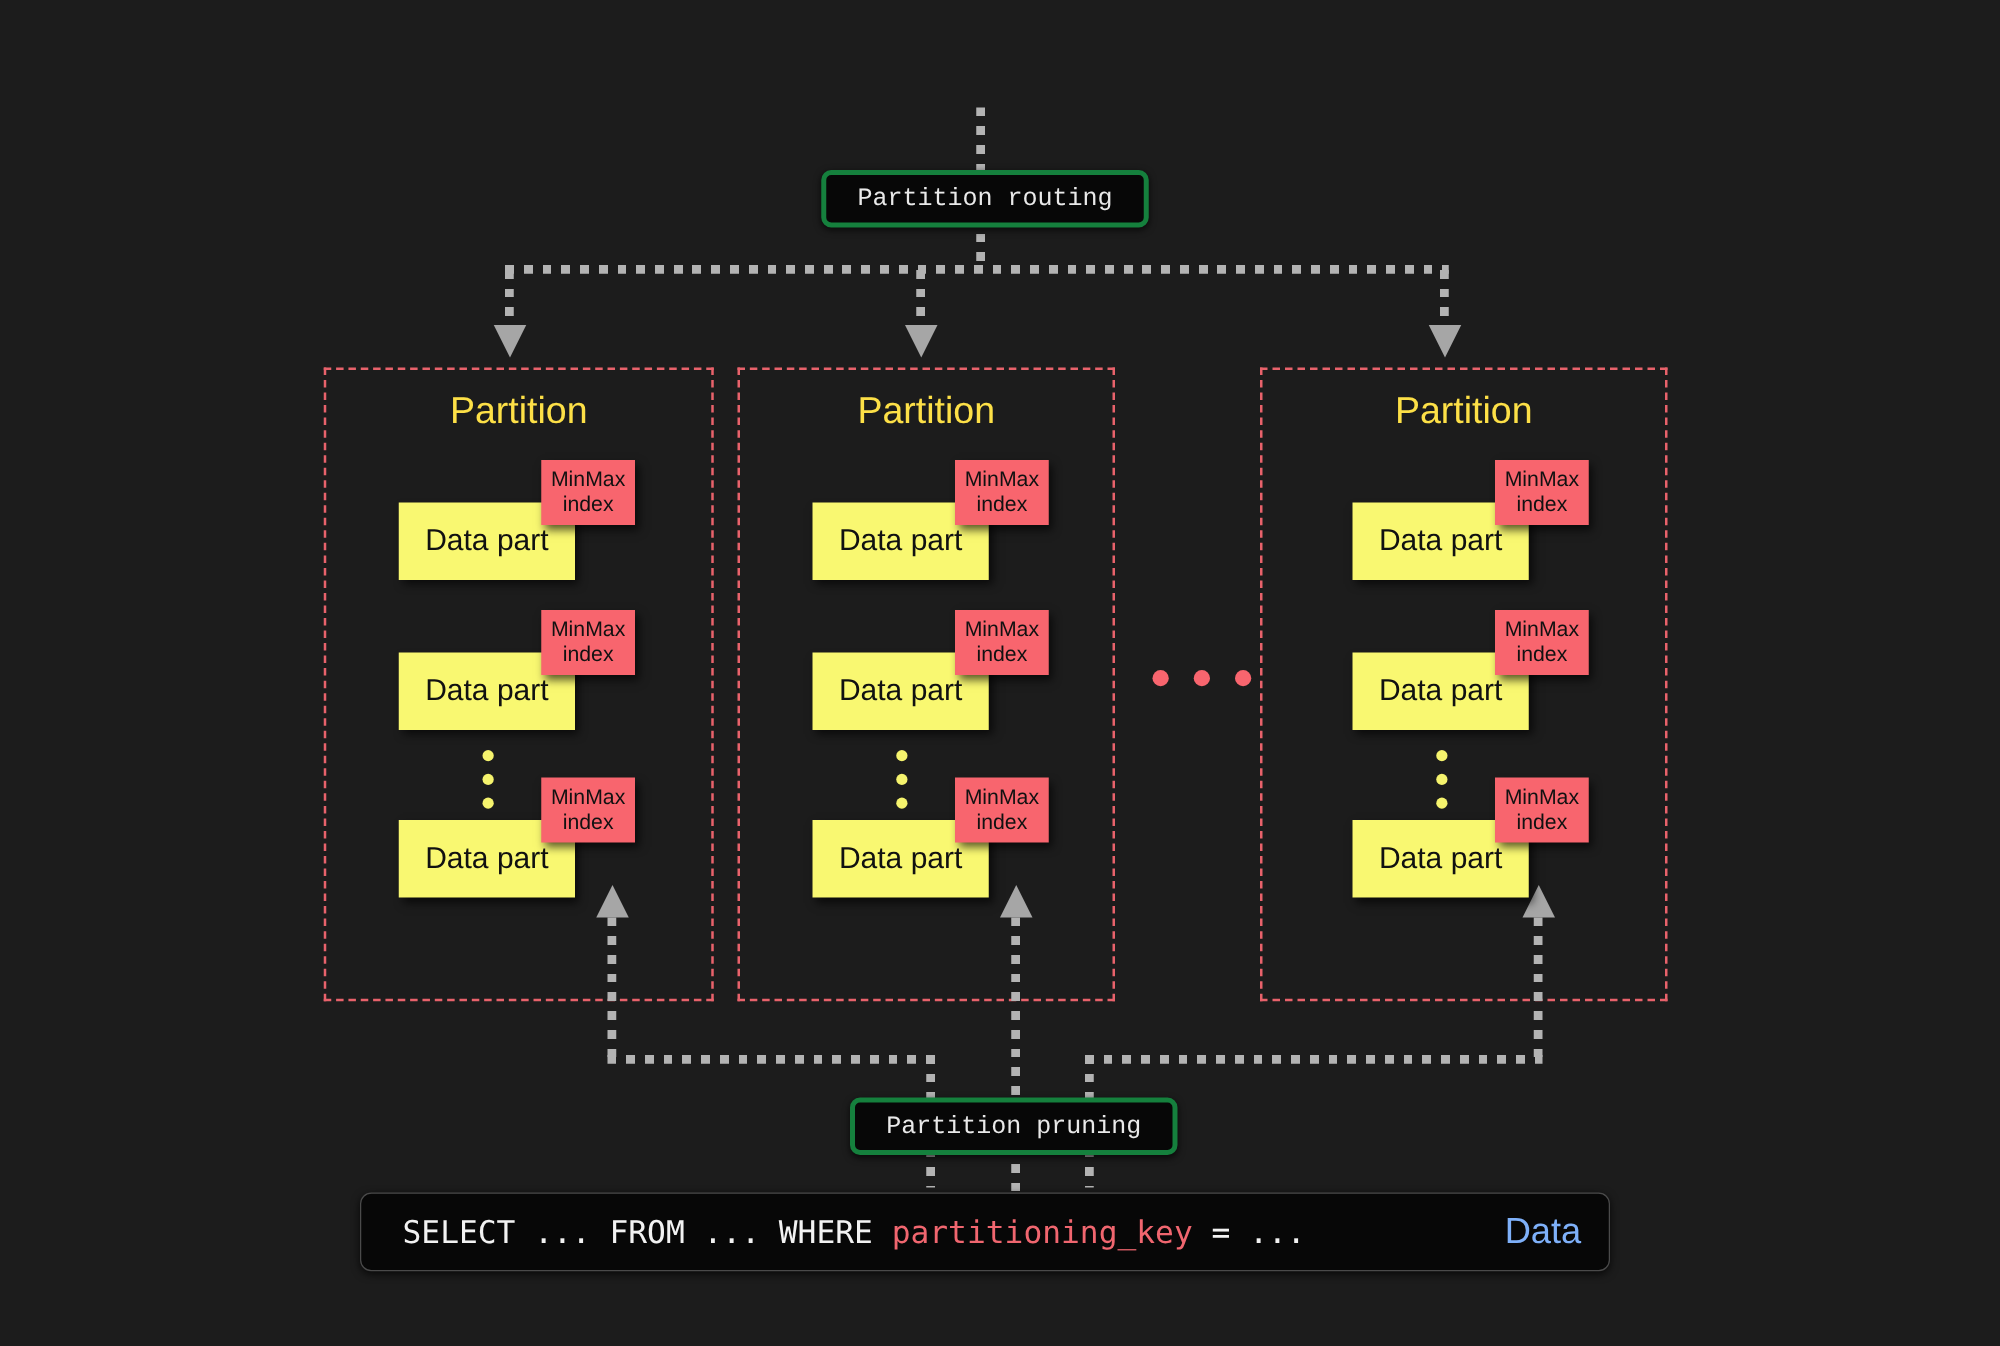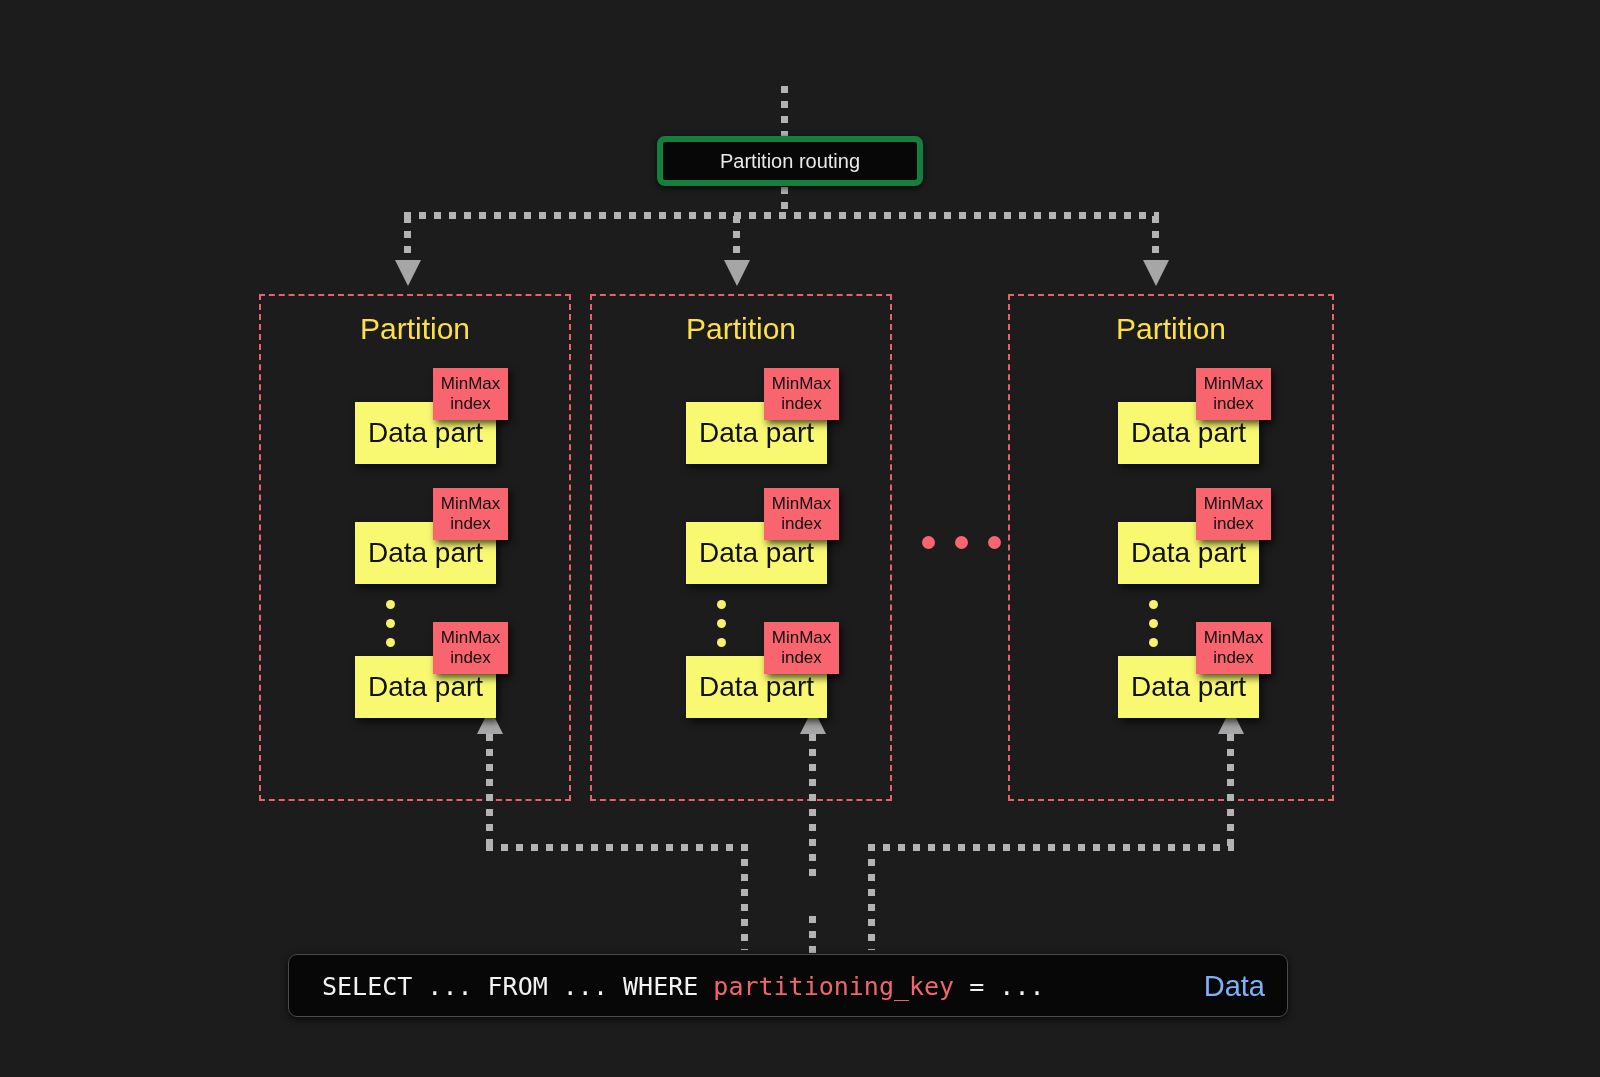--- a/index.html
+++ b/index.html
@@ -81,29 +81,30 @@
     width: 62px; height: 22px;
     background: #6e6e6e;
     border: 1px solid #2a2a2a;
     box-sizing: border-box;
   }
 
   
   .pill {
     position: absolute;
     background: #070707;
-    border: 6px solid #15803d;
+    border: 4px solid #15803d;
     border-radius: 8px;
     box-shadow: 0 2px 6px rgba(0,0,0,0.7);
     color: #e9e9e9;
     font-size: 20px;
     display: flex;
     align-items: center;
     justify-content: center;
     z-index: 6;
+    font-family: Liberation Mono, monospace;
   }
   #partition-routing-pill {
     left: 657px; top: 136px;
     width: 254px; height: 38px;
   }
   #partition-pruning-pill {
     left: 680px; top: 878px;
     width: 254px; height: 38px;
   }
 
@@ -130,27 +131,26 @@
   .part-row {
     position: relative;
     height: 120px;
   }
   .data-part {
     position: absolute;
     left: 58px; top: 44px;
     width: 141px; height: 62px;
     background: #f9f871;
     color: #111;
-    font-size: 28px;
+    font-size: 24px;
     display: flex;
     align-items: center;
     justify-content: center;
     box-shadow: 3px 4px 7px rgba(0,0,0,0.65);
     z-index: 2;
-    margin-left: 36px;
   }
   .minmax {
     position: absolute;
     left: 172px; top: 10px;
     width: 75px; height: 52px;
     background: #f8656e;
     color: #111;
     font-size: 17px;
     line-height: 1.18;
     text-align: center;
@@ -347,20 +347,21 @@
 
   <div class="arrow-up" style="left:1218px; top:708px;"></div>
   <div class="dot-v" style="left:1227px; top:734px; height:116px;"></div>
 
   <div class="dot-h" style="left:486px; top:844px; width:262px;"></div>
   <div class="dot-v" style="left:741px; top:844px; height:106px;"></div>
 
   <div class="dot-h" style="left:868px; top:844px; width:366px;"></div>
   <div class="dot-v" style="left:868px; top:844px; height:106px;"></div>
 
+  <div class="pill" id="partition-pruning-pill">Partition pruning</div>
 
   <div class="dot-v" style="left:809px; top:916px; height:38px;"></div>
 
   <div class="bar" id="query-bar">
     <div id="query-text"><span>SELECT ... FROM ... WHERE </span><span class="kw">partitioning_key</span><span> = ...</span></div>
     <div id="query-label">Data</div>
   </div>
 
 </div>
 

